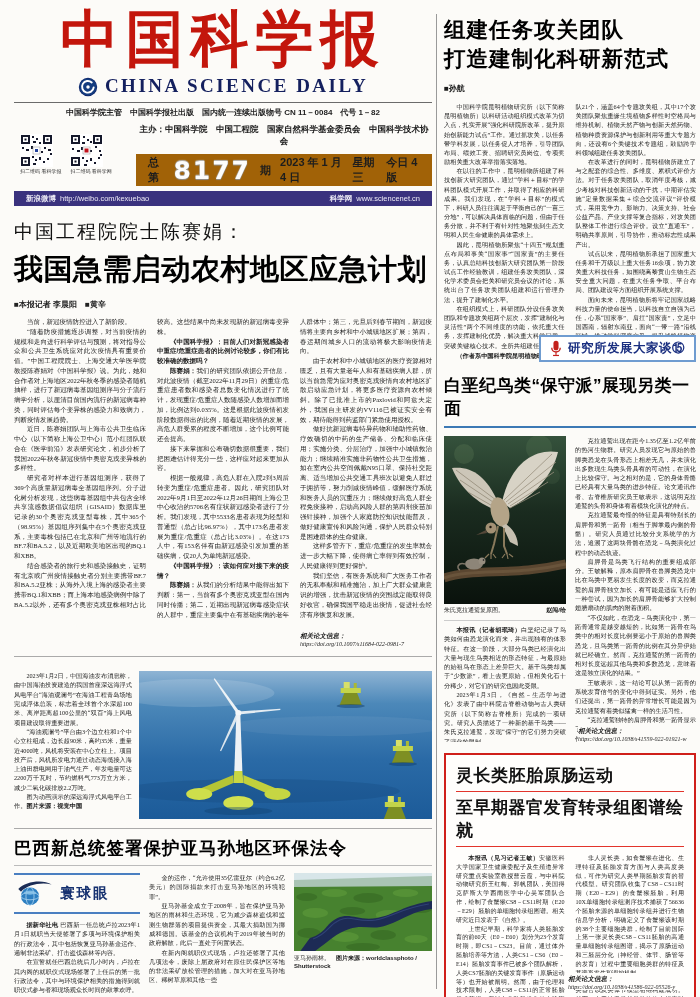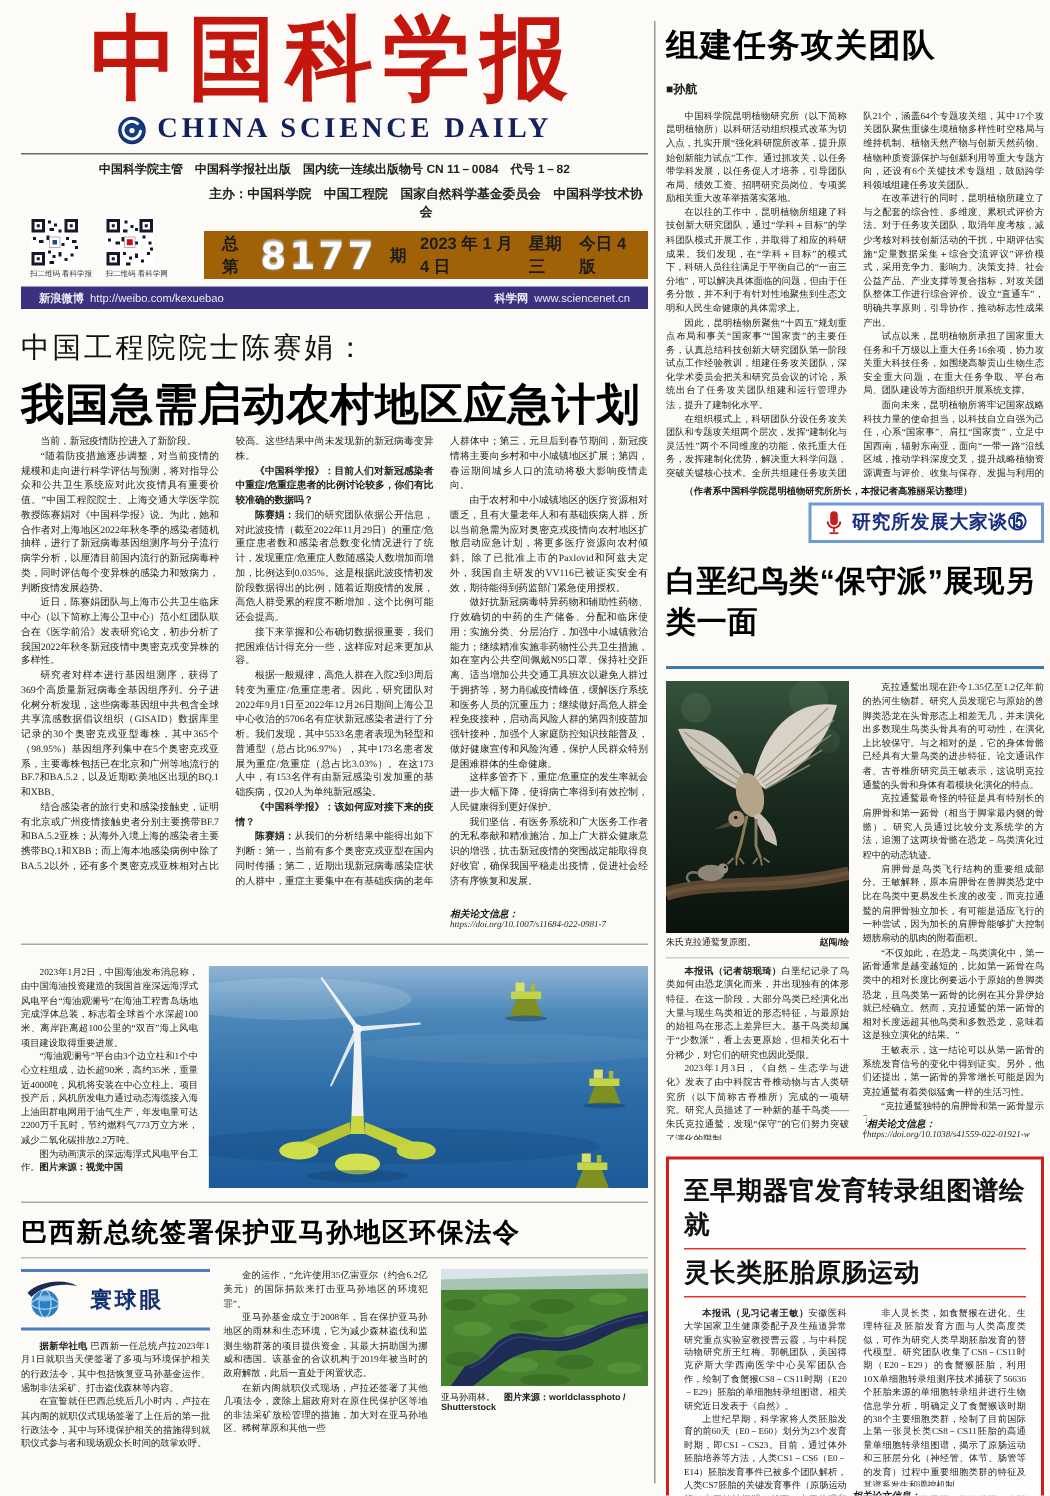--- a/index.html
+++ b/index.html
@@ -8,21 +8,21 @@
 .vrule{position:absolute;left:436px;top:14px;bottom:8px;width:1px;background:#9a9a9a}
 .leftcol{position:absolute;left:14px;top:8px;width:418px}
 .rightcol{position:absolute;left:444px;top:12px;width:252px}
 
 .m-title{text-align:center;font-size:58px;font-weight:900;color:#c3160c;font-family:"DejaVu Serif",serif;letter-spacing:7px;line-height:1.02;transform:scaleY(1.06);transform-origin:top}
 .m-engrow{display:flex;align-items:flex-end;justify-content:center;gap:7px;margin-top:8px}
 .m-logo{width:20px;height:20px}
 .m-eng{font-family:"Liberation Serif",serif;font-weight:900;font-size:19px;color:#14205e;letter-spacing:2.5px}
 .m-rule{border-top:1.5px solid #6b6b6b;margin-top:5px}
 .m-line1{text-align:center;font-size:8px;font-weight:700;font-family:"Liberation Sans",sans-serif;padding:4px 0 2px;color:#222}
-.m-row{display:flex;gap:10px;margin-top:2px;align-items:flex-end}
+.m-row{display:flex;gap:10px;margin-top:2px;align-items:center}
 .qr-wrap{display:flex;gap:9px;width:112px;flex-shrink:0;padding-left:6px}
 .qr-item{text-align:center}
 .qr{width:33px;height:33px;display:block}
 .qr-label{font-size:5px;color:#333;margin-top:1px;font-family:"Liberation Sans",sans-serif;white-space:nowrap}
 .m-stack{flex:1}
 .m-line2{font-size:8.5px;font-weight:700;font-family:"Liberation Sans",sans-serif;text-align:center;padding:2px 0;color:#222}
 .issue-bar{background:#a16207;display:flex;align-items:center;gap:9px;padding:1px 12px;margin-top:4px;font-family:"Liberation Sans",sans-serif}
 .issue-pre,.issue-suf,.issue-date,.issue-week,.issue-ed{font-size:11px;font-weight:700;color:#1d1d1d}
 .issue-num{font-size:25px;font-weight:700;color:#fdfdfc;letter-spacing:2px;font-family:"DejaVu Sans",sans-serif;text-shadow:0 0 1px #8f8f8f,0 1px 1px #8f8f8f,0 -1px 1px #bdbdbd}
 .social-bar{margin-top:5px;background:#3a327e;color:#eceaf5;display:flex;justify-content:space-between;align-items:center;padding:2.5px 12px;font-size:7.5px;font-family:"Liberation Sans",sans-serif}
@@ -61,21 +61,21 @@
 .ra{position:relative;height:346px}
 .ra-title{font-family:"Liberation Serif",serif;font-weight:900;font-size:21.5px;text-align:left;line-height:1.35;margin-top:4px;color:#000;letter-spacing:1px}
 .ra-byline{text-align:left;font-size:8px;font-weight:700;font-family:"Liberation Sans",sans-serif;margin:9px 0 8px}
 .ra-cols{columns:2;column-gap:11px;font-size:6.2px;line-height:1.48;text-align:justify;height:250px;overflow:hidden}
 .attr{font-weight:700;text-indent:2em;font-size:6.2px;font-family:"Liberation Sans",sans-serif}
 .badge{position:absolute;right:0;bottom:0;display:flex;align-items:center;gap:6px;border:2px solid #6f9cd0;background:#fff;padding:3px 9px}
 .badge-mic{width:12px;height:17px}
 .badge-label{font-size:12.5px;font-weight:900;color:#1a2f80;font-family:"Liberation Sans",sans-serif;letter-spacing:.5px;white-space:nowrap}
 
 .bird{margin-top:12px}
-.bird-h{font-size:20px;font-weight:900;font-family:"Liberation Sans",sans-serif;padding-bottom:16px;border-bottom:2px solid #3c79b5;letter-spacing:.5px;color:#000}
+.bird-h{font-size:17px;font-weight:900;font-family:"Liberation Sans",sans-serif;padding-bottom:6px;border-bottom:2px solid #3c79b5;letter-spacing:.5px;color:#000}
 .bird-row{display:flex;gap:9px;margin-top:8px;height:306px}
 .bird-left{width:122px;flex-shrink:0;display:flex;flex-direction:column}
 .bird-svg{width:100%;height:168px;display:block}
 .bird-caprow{display:flex;justify-content:space-between;font-size:6px;margin-top:2px}
 .bird-credit{font-weight:700;font-family:"Liberation Sans",sans-serif}
 .bird-lead{margin-top:5px;flex:1;overflow:hidden;font-size:6.2px;line-height:1.5;text-align:justify;border-top:1px solid #ccc;padding-top:4px}
 .bird-right{flex:1;min-width:0;position:relative;overflow:hidden}
 .bird-rtext{font-size:6.2px;line-height:1.5;text-align:justify;height:100%;overflow:hidden}
 
 .redbox{border:2.5px solid #cf1f1a;margin-top:11px;padding:9px 10px;height:248px;position:relative;background:#fffefc}
@@ -201,20 +201,21 @@
     </div>
     <div class="social-bar">
       <span><b>新浪微博</b><span>http://weibo.com/kexuebao</span></span>
       <span><b>科学网</b><span>www.sciencenet.cn</span></span>
     </div>
   </div>
 
   <div>
     <div class="kicker">中国工程院院士陈赛娟：</div>
     <div class="headline">我国急需启动农村地区应急计划</div>
+    <div class="byline">■本报记者 李晨阳　■黄辛</div>
     <div class="body-wrap">
       <div class="bodycols">
 
       <p class="bp"><b class="blead"></b><span>当前，新冠疫情防控进入了新阶段。</span></p>
           <p class="bp"><b class="blead"></b><span>“随着防疫措施逐步调整，对当前疫情的规模和走向进行科学评估与预测，将对指导公众和公共卫生系统应对此次疫情具有重要价值。”中国工程院院士、上海交通大学医学院教授陈赛娟对《中国科学报》说。为此，她和合作者对上海地区2022年秋冬季的感染者随机抽样，进行了新冠病毒基因组测序与分子流行病学分析，以厘清目前国内流行的新冠病毒种类，同时评估每个变异株的感染力和致病力，判断疫情发展趋势。</span></p>
           <p class="bp"><b class="blead"></b><span>近日，陈赛娟团队与上海市公共卫生临床中心（以下简称上海公卫中心）范小红团队联合在《医学前沿》发表研究论文，初步分析了我国2022年秋冬新冠疫情中奥密克戎变异株的多样性。</span></p>
           <p class="bp"><b class="blead"></b><span>研究者对样本进行基因组测序，获得了369个高质量新冠病毒全基因组序列。分子进化树分析发现，这些病毒基因组中共包含全球共享流感数据倡议组织（GISAID）数据库里记录的30个奥密克戎亚型毒株，其中365个（98.95%）基因组序列集中在5个奥密克戎亚系，主要毒株包括已在北京和广州等地流行的BF.7和BA.5.2，以及近期欧美地区出现的BQ.1和XBB。</span></p>
           <p class="bp"><b class="blead"></b><span>结合感染者的旅行史和感染接触史，证明有北京或广州疫情接触史者分别主要携带BF.7和BA.5.2亚株；从海外入境上海的感染者主要携带BQ.1和XBB；而上海本地感染病例中除了BA.5.2以外，还有多个奥密克戎亚株相对占比较高。这些结果中尚未发现新的新冠病毒变异株。</span></p>
           <p class="bp"><b class="blead">《中国科学报》：目前人们对新冠感染者中重症/危重症患者的比例讨论较多，你们有比较准确的数据吗？</b><span></span></p>
           <p class="bp"><b class="blead">陈赛娟：</b><span>我们的研究团队依据公开信息，对此波疫情（截至2022年11月29日）的重症/危重症患者数和感染者总数变化情况进行了统计，发现重症/危重症人数随感染人数增加而增加，比例达到0.035%。这是根据此波疫情初发阶段数据得出的比例，随着近期疫情的发展，高危人群受累的程度不断增加，这个比例可能还会提高。</span></p>
@@ -356,20 +357,21 @@
     </div>
   </div>
 
 </div>
 
 <div class="rightcol">
 
   <div class="ra">
     <div class="ra-title">
       <div>组建任务攻关团队</div>
+      <div>打造建制化科研新范式</div>
     </div>
     <div class="ra-byline">■孙航</div>
     <div class="ra-cols">
 
     <p class="bp"><b class="blead"></b><span>中国科学院昆明植物研究所（以下简称昆明植物所）以科研活动组织模式改革为切入点，扎实开展“强化科研院所改革，提升原始创新能力试点”工作。通过抓攻关，以任务带学科发展，以任务促人才培养，引导团队布局、绩效工资、招聘研究员岗位、专项奖励相关重大改革举措落实落地。</span></p>
         <p class="bp"><b class="blead"></b><span>在以往的工作中，昆明植物所组建了科技创新大研究团队，通过“学科＋目标”的学科团队模式开展工作，并取得了相应的科研成果。我们发现，在“学科＋目标”的模式下，科研人员往往满足于平衡自己的“一亩三分地”，可以解决具体面临的问题，但由于任务分散，并不利于有针对性地聚焦到生态文明和人民生命健康的具体需求上。</span></p>
         <p class="bp"><b class="blead"></b><span>因此，昆明植物所聚焦“十四五”规划重点布局和事关“国家事”“国家责”的主要任务，认真总结科技创新大研究团队第一阶段试点工作经验教训，组建任务攻关团队，深化学术委员会把关和研究员会议的讨论，系统出台了任务攻关团队组建和运行管理办法，提升了建制化水平。</span></p>
         <p class="bp"><b class="blead"></b><span>在组织模式上，科研团队分设任务攻关团队和专题攻关组两个层次，发挥“建制化与灵活性”两个不同维度的功能，依托重大任务，发挥建制化优势，解决重大科学问题，突破关键核心技术。全所共组建任务攻关团队21个，涵盖64个专题攻关组，其中17个攻关团队聚焦重缘生境植物多样性时空格局与维持机制、植物天然产物与创新天然药物、植物种质资源保护与创新利用等重大专题方向，还设有6个关键技术专题组，鼓励跨学科领域组建任务攻关团队。</span></p>
         <p class="bp"><b class="blead"></b><span>在改革进行的同时，昆明植物所建立了与之配套的综合性、多维度、累积式评价方法。对于任务攻关团队，取消年度考核，减少考核对科技创新活动的干扰，中期评估实施“定量数据采集＋综合交流评议”评价模式，采用竞争力、影响力、决策支持、社会公益产品、产业支撑等复合指标，对攻关团队整体工作进行综合评价。设立“直通车”，明确共享原则，引导协作，推动标志性成果产出。</span></p>
         <p class="bp"><b class="blead"></b><span>试点以来，昆明植物所承担了国家重大任务和千万级以上重大任务16余项，协力攻关重大科技任务，如围绕高黎贡山生物生态安全重大问题，在重大任务争取、平台布局、团队建设等方面组织开展系统支撑。</span></p>
@@ -459,22 +461,22 @@
           </div>
         <div class="doi-abs" style="width:118px;background:#fcfbf8">
           <div class="doi-label">相关论文信息：</div>
           <div class="doi-url">https://doi.org/10.1038/s41559-022-01921-w</div>
         </div>
       </div>
     </div>
   </div>
 
   <div class="redbox">
+    <div class="rb-line">灵长类胚胎原肠运动</div>
     <div class="rb-line">至早期器官发育转录组图谱绘就</div>
-    <div class="rb-line">灵长类胚胎原肠运动</div>
     <div class="rb-cols">
 
     <p class="bp"><b class="blead">本报讯（见习记者王敏）</b><span>安徽医科大学国家卫生健康委配子及生殖道异常研究重点实验室教授曹云霞，与中科院动物研究所王红梅、郭帆团队，美国得克萨斯大学西南医学中心吴军团队合作，绘制了食蟹猴CS8－CS11时期（E20－E29）胚胎的单细胞转录组图谱。相关研究近日发表于《自然》。</span></p>
         <p class="bp"><b class="blead"></b><span>上世纪早期，科学家将人类胚胎发育的前60天（E0－E60）划分为23个发育时期，即CS1－CS23。目前，通过体外胚胎培养等方法，人类CS1－CS6（E0－E14）胚胎发育事件已被多个团队解析，人类CS7胚胎的关键发育事件（原肠运动等）也开始被阐明。然而，由于伦理和技术限制，人类CS8－CS11的正常胚胎极难获得，所以在此阶段发生的中晚期原肠运动和早期器官发育事件相关研究仍属空白。</span></p>
         <p class="bp"><b class="blead"></b><span>非人灵长类，如食蟹猴在进化、生理特征及胚胎发育方面与人类高度类似，可作为研究人类早期胚胎发育的替代模型。研究团队收集了CS8－CS11时期（E20－E29）的食蟹猴胚胎，利用10X单细胞转录组测序技术捕获了56636个胚胎来源的单细胞转录组并进行生物信息学分析，明确定义了食蟹猴该时期的38个主要细胞类群，绘制了目前国际上第一张灵长类CS8－CS11胚胎的高通量单细胞转录组图谱，揭示了原肠运动和三胚层分化（神经管、体节、肠管等的发育）过程中重要细胞类群的特征及其谱系发生和调控机制。</span></p>
         <p class="bp"><b class="blead"></b><span>近年来，类囊胚、类神经胚、心脏类器官以及类体节模型相继构建成功。然而，由于缺乏灵长类动物体内相应时期胚胎的发育数据，这些胚胎模型对在体真实胚胎的模拟程度无法被直接证实。该研究弥补了这一空白，为未来相应时期胚胎模型的构建提供了在体的比对数据。</span></p>
       </div>
     <div class="rb-doi">
       <div class="doi-label">相关论文信息：</div>
       <div class="doi-url">https://doi.org/10.1038/s41586-022-05526-y</div>

